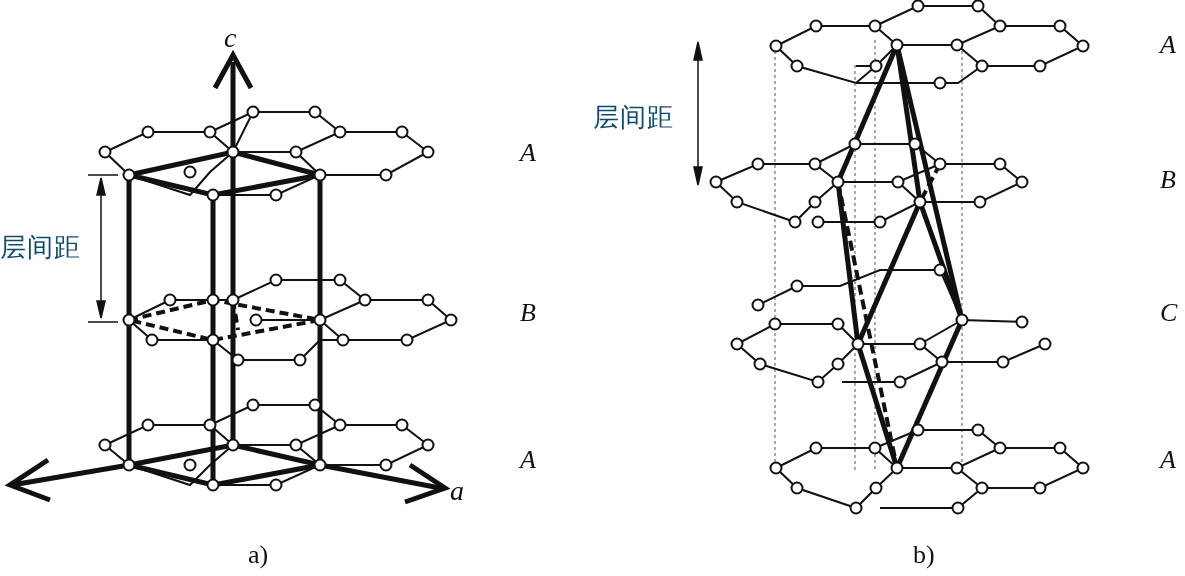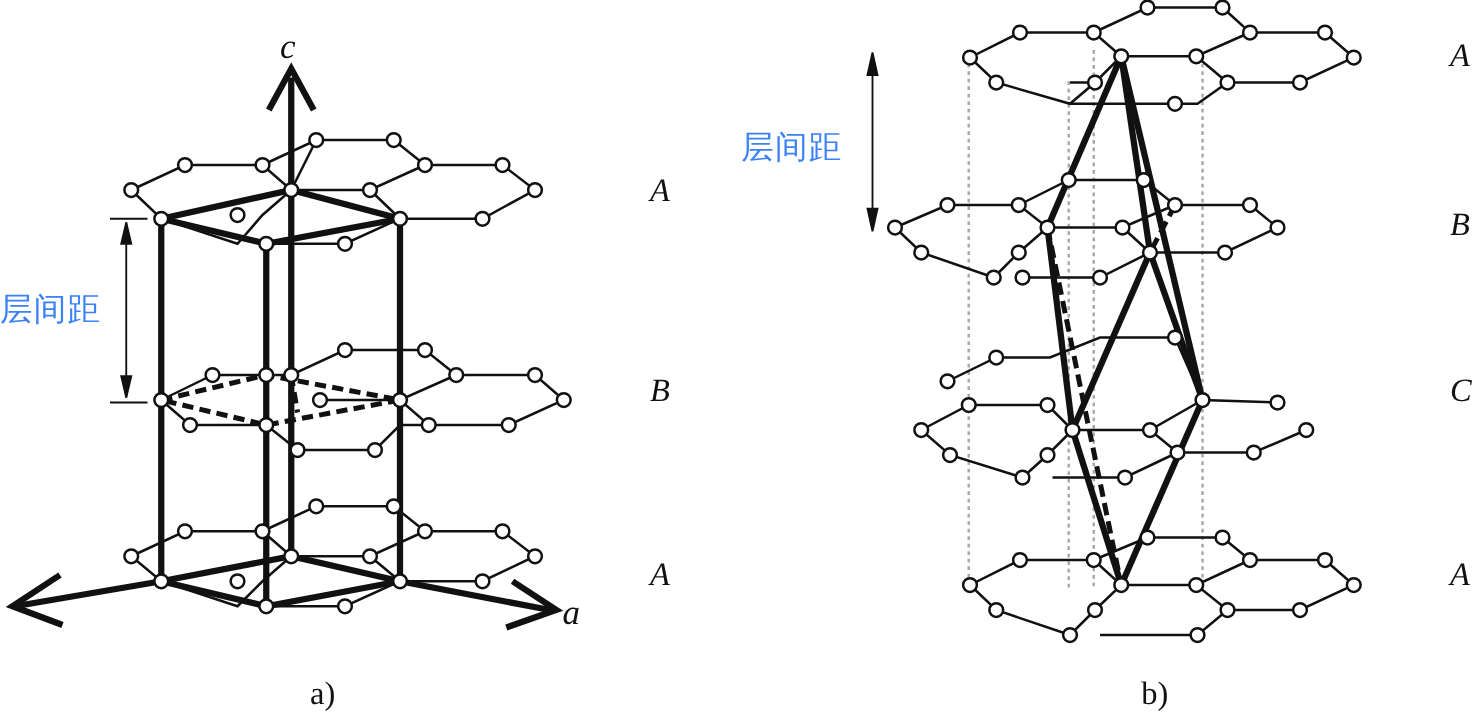--- a/index.html
+++ b/index.html
@@ -1,20 +1,20 @@
 <!DOCTYPE html>
 <html><head>
 <meta charset="utf-8">
 <style>
   html, body { margin:0; padding:0; background:#ffffff; }
   body { width:1185px; height:576px; position:relative; overflow:hidden; font-family:"Liberation Serif", serif; }
   svg { position:absolute; left:0; top:0; }
   .layer-label { position:absolute; font-family:"Liberation Serif", serif; font-style:italic; font-size:26px; color:#111; }
   .axis-label { position:absolute; font-family:"Liberation Serif", serif; font-style:italic; font-size:28px; color:#111; }
-  .spacing-label { position:absolute; font-family:"DejaVu Serif", serif; font-size:26px; color:#3b82f6; letter-spacing:1px; }
+  .spacing-label { position:absolute; font-family:"DejaVu Serif", serif; font-size:26px; color:#0c4a6e; letter-spacing:1px; }
   .caption { position:absolute; font-family:"Liberation Serif", serif; font-size:26px; color:#111; }
 </style>
 </head>
 <body>
 
 <svg width="1185" height="576" viewBox="0 0 1185 576">
   <defs>
     <marker id="arrowBig" markerWidth="10" markerHeight="10" refX="5" refY="5" orient="auto" markerUnits="userSpaceOnUse">
       <path d="M0,0 L10,5 L0,10 L3,5 z" fill="#111"></path>
     </marker>

